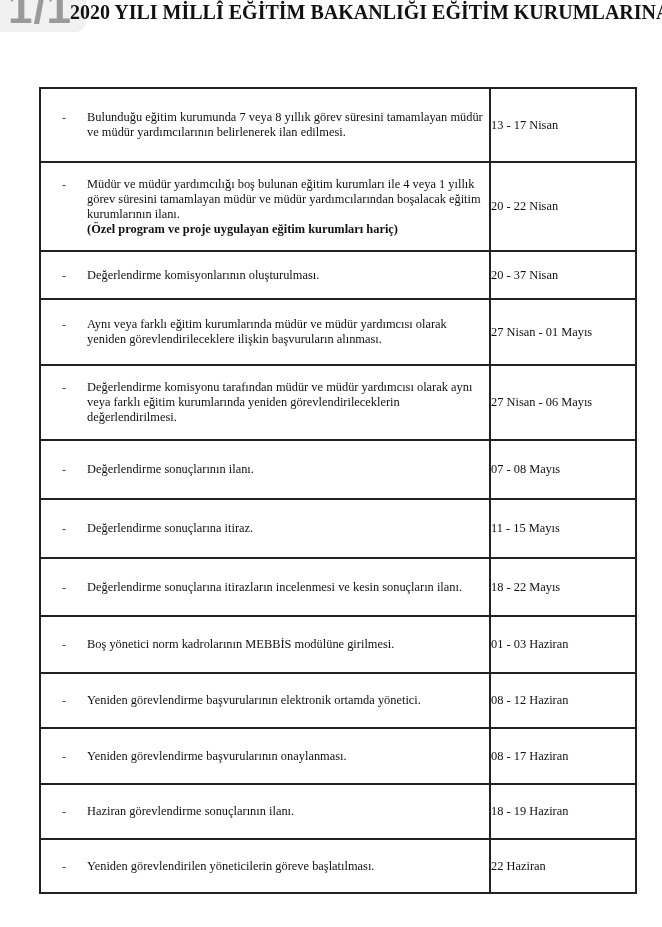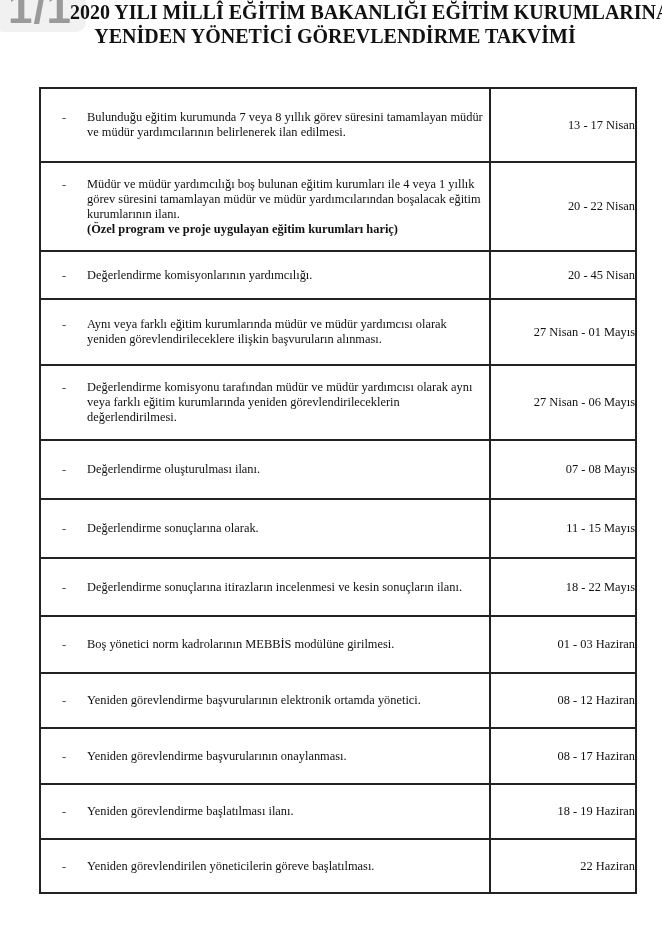--- a/index.html
+++ b/index.html
@@ -28,34 +28,33 @@
       position: absolute; left: 39px; top: 87px;
       width: 598px; border-collapse: collapse;
       table-layout: fixed;
     }
     table.schedule td {
       border: 2px solid #222;
       padding: 0; vertical-align: middle;
       font-size: 12.4px; line-height: 15px;
     }
     td.desc { width: 448px; }
-    td.date { text-align: right; font-size: 12.6px; }
+    td.date { text-align: left; font-size: 12.6px; }
     .desc-inner { display: flex; align-items: flex-start; padding: 0 6px 0 0; }
     .dash { width: 46px; flex: 0 0 46px; text-align: center; color: #444; }
     .text { flex: 1; }
     .bold { font-weight: bold; display: block; }
   </style>
 </head>
 <body>
 
 <div class="page-badge">1/1</div>
 
 <div class="title">
   <div>2020 YILI MİLLÎ EĞİTİM BAKANLIĞI EĞİTİM KURUMLARINA</div>
-  <div>YENİDEN YÖNETİCİ GÖREVLENDİRME TAKVİMİ</div>
 </div>
 
 <table class="schedule">
   <tbody>
     <tr style="height:74px">
       <td class="desc">
           <div class="desc-inner">
             <span class="dash">-</span>
             <span class="text">Bulunduğu eğitim kurumunda 7 veya 8 yıllık görev süresini tamamlayan müdür ve müdür yardımcılarının belirlenerek ilan edilmesi.</span>
           </div>
@@ -68,24 +67,24 @@
             <span class="dash">-</span>
             <span class="text"><span>Müdür ve müdür yardımcılığı boş bulunan eğitim kurumları ile 4 veya 1 yıllık görev süresini tamamlayan müdür ve müdür yardımcılarından boşalacak eğitim kurumlarının ilanı.</span><span class="bold">(Özel program ve proje uygulayan eğitim kurumları hariç)</span></span>
           </div>
         </td>
       <td class="date">20 - 22 Nisan</td>
     </tr>
     <tr style="height:48px">
       <td class="desc">
           <div class="desc-inner">
             <span class="dash">-</span>
-            <span class="text">Değerlendirme komisyonlarının yardımcılığı.</span>
+            <span class="text">Değerlendirme komisyonlarının oluşturulması.</span>
           </div>
         </td>
-      <td class="date">20 - 45 Nisan</td>
+      <td class="date">20 - 37 Nisan</td>
     </tr>
     <tr style="height:66px">
       <td class="desc">
           <div class="desc-inner">
             <span class="dash">-</span>
             <span class="text">Aynı veya farklı eğitim kurumlarında müdür ve müdür yardımcısı olarak yeniden görevlendirileceklere ilişkin başvuruların alınması.</span>
           </div>
         </td>
       <td class="date">27 Nisan - 01 Mayıs</td>
     </tr>
@@ -95,30 +94,30 @@
             <span class="dash">-</span>
             <span class="text">Değerlendirme komisyonu tarafından müdür ve müdür yardımcısı olarak aynı veya farklı eğitim kurumlarında yeniden görevlendirileceklerin değerlendirilmesi.</span>
           </div>
         </td>
       <td class="date">27 Nisan - 06 Mayıs</td>
     </tr>
     <tr style="height:59px">
       <td class="desc">
           <div class="desc-inner">
             <span class="dash">-</span>
-            <span class="text">Değerlendirme oluşturulması ilanı.</span>
+            <span class="text">Değerlendirme sonuçlarının ilanı.</span>
           </div>
         </td>
       <td class="date">07 - 08 Mayıs</td>
     </tr>
     <tr style="height:59px">
       <td class="desc">
           <div class="desc-inner">
             <span class="dash">-</span>
-            <span class="text">Değerlendirme sonuçlarına olarak.</span>
+            <span class="text">Değerlendirme sonuçlarına itiraz.</span>
           </div>
         </td>
       <td class="date">11 - 15 Mayıs</td>
     </tr>
     <tr style="height:58px">
       <td class="desc">
           <div class="desc-inner">
             <span class="dash">-</span>
             <span class="text">Değerlendirme sonuçlarına itirazların incelenmesi ve kesin sonuçların ilanı.</span>
           </div>
@@ -149,21 +148,21 @@
             <span class="dash">-</span>
             <span class="text">Yeniden görevlendirme başvurularının onaylanması.</span>
           </div>
         </td>
       <td class="date">08 - 17 Haziran</td>
     </tr>
     <tr style="height:55px">
       <td class="desc">
           <div class="desc-inner">
             <span class="dash">-</span>
-            <span class="text">Yeniden görevlendirme başlatılması ilanı.</span>
+            <span class="text">Haziran görevlendirme sonuçlarının ilanı.</span>
           </div>
         </td>
       <td class="date">18 - 19 Haziran</td>
     </tr>
     <tr style="height:54px">
       <td class="desc">
           <div class="desc-inner">
             <span class="dash">-</span>
             <span class="text">Yeniden görevlendirilen yöneticilerin göreve başlatılması.</span>
           </div>

